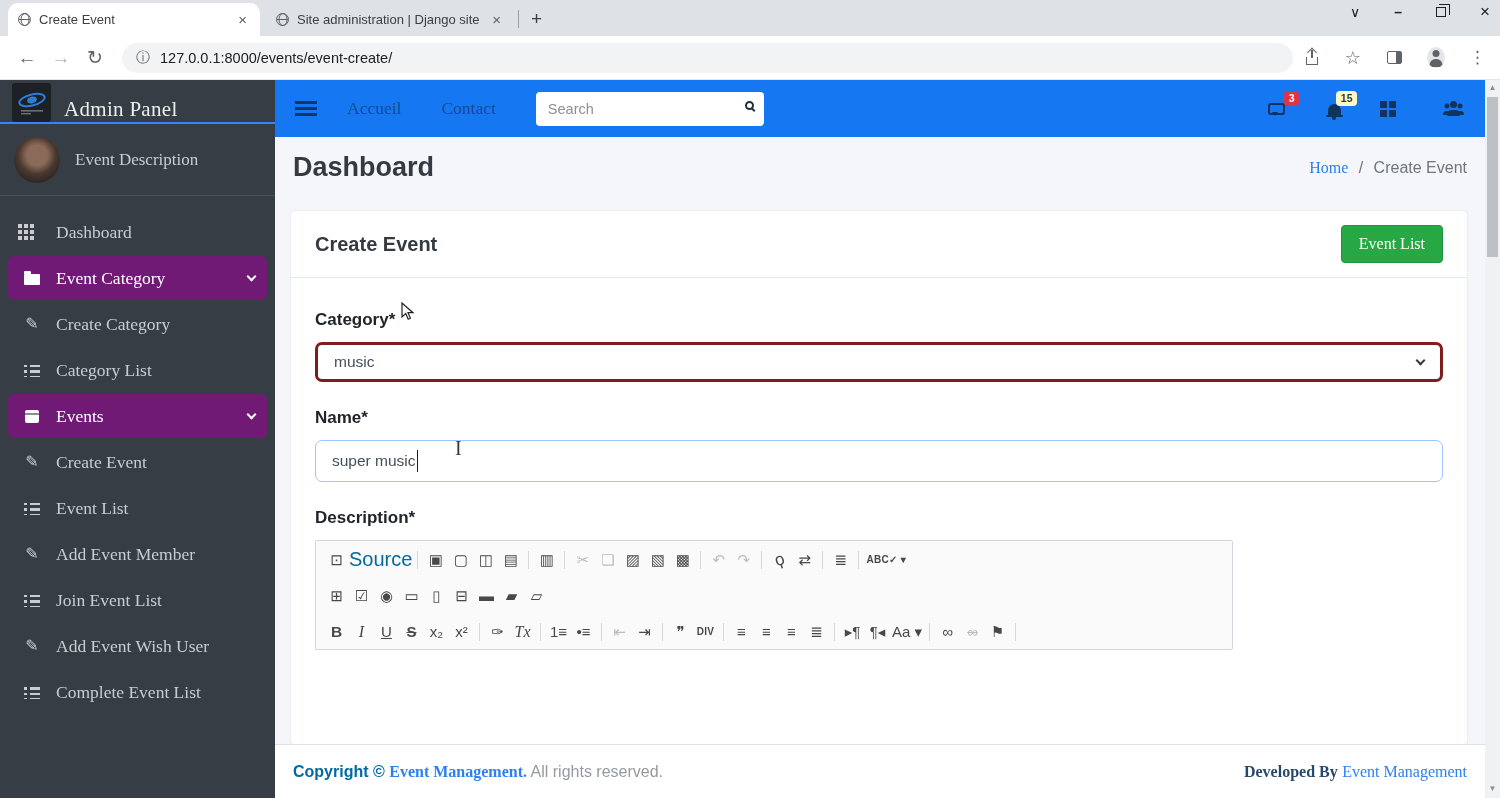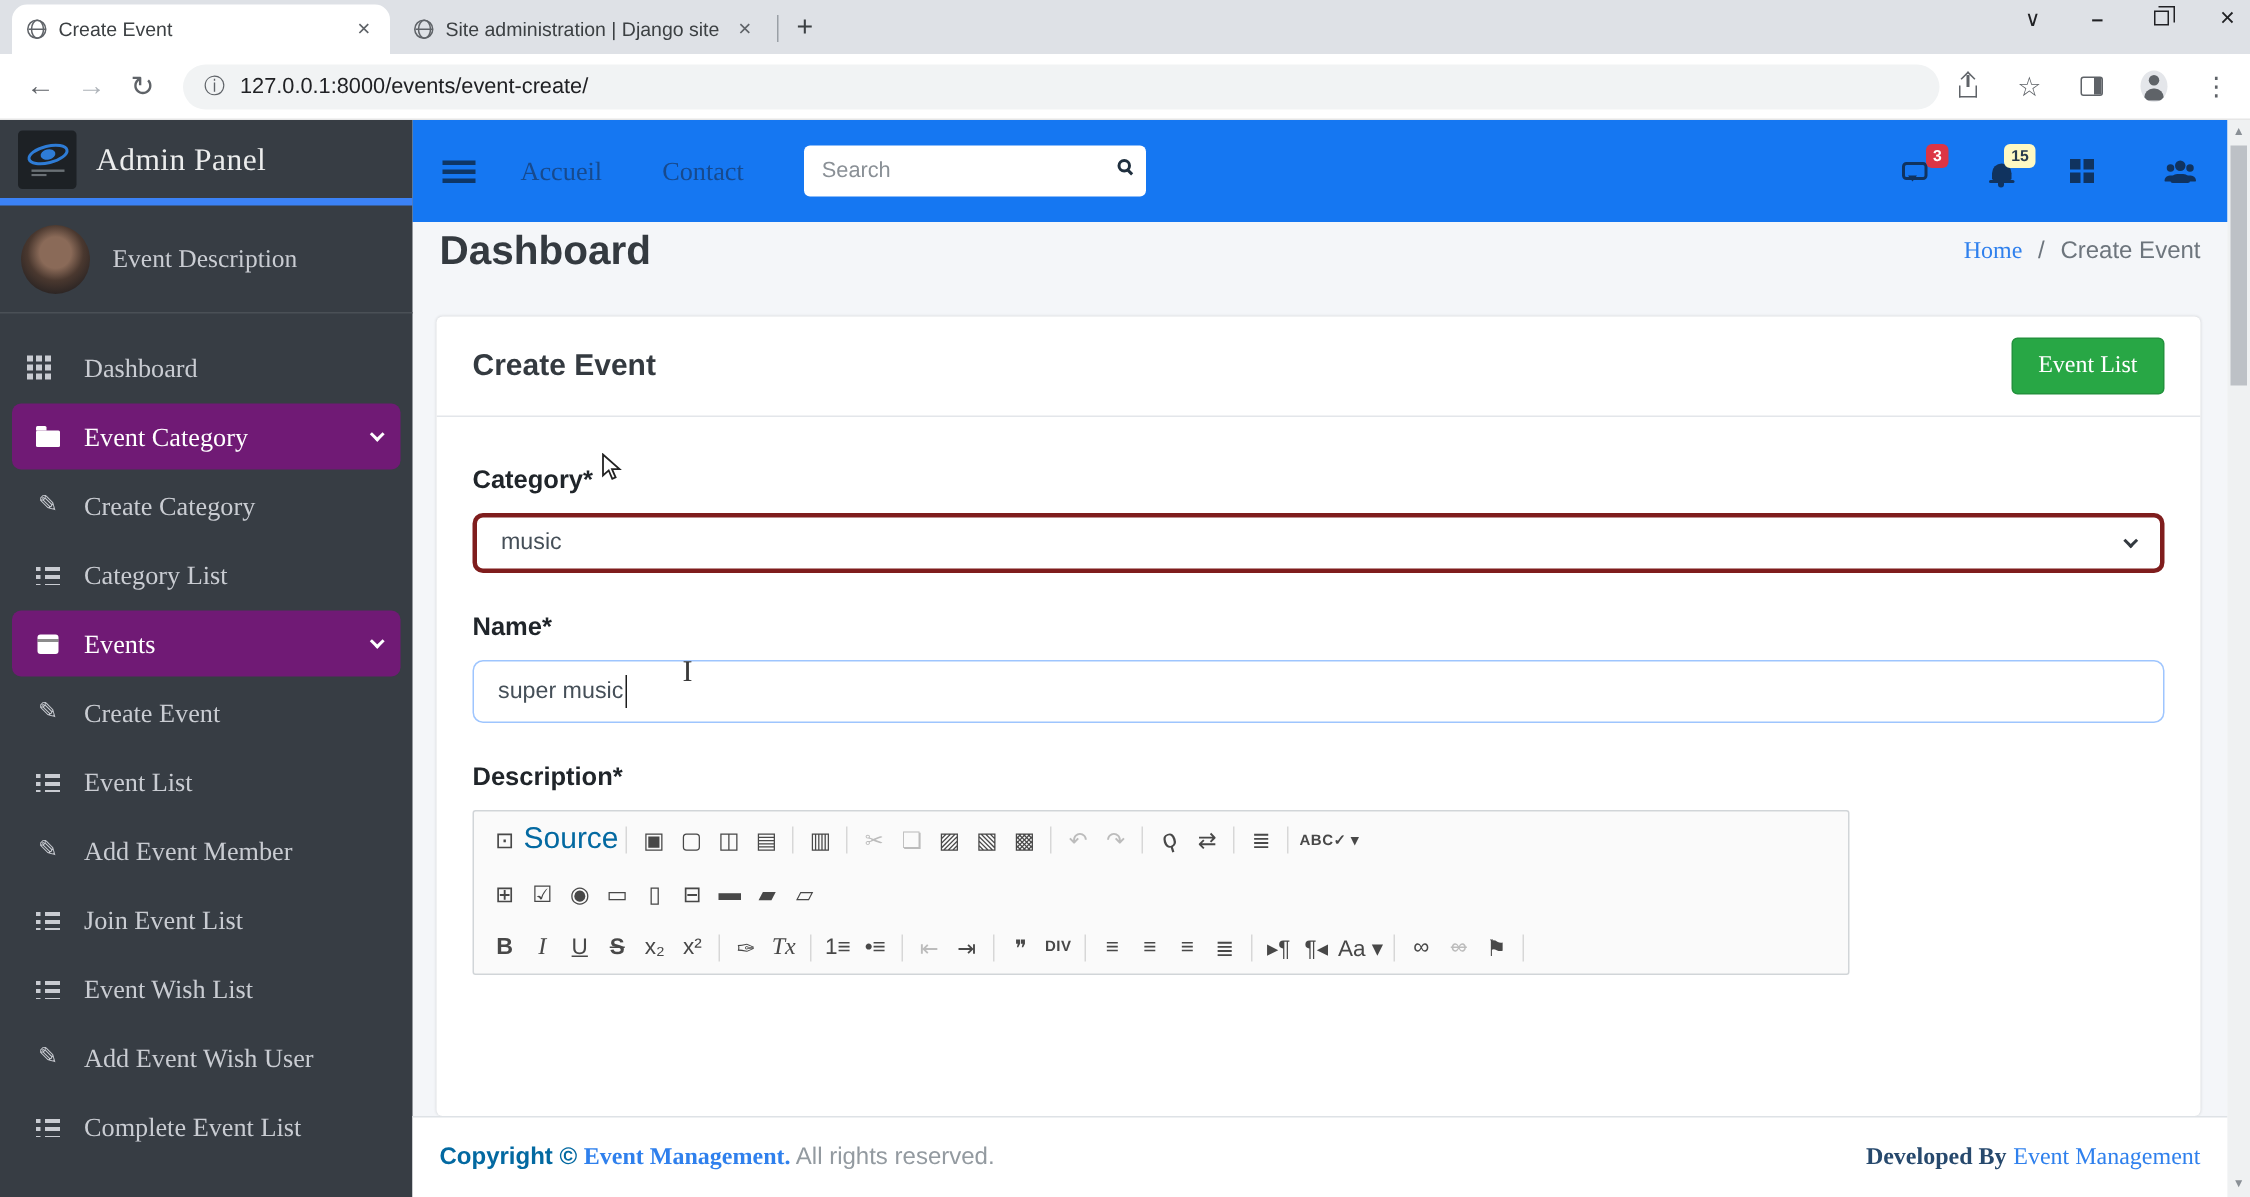--- a/index.html
+++ b/index.html
@@ -35,21 +35,21 @@
   .star { font-size:18px; }
   .ic-panel i { width:15px; height:13px; border:1.8px solid currentColor; border-radius:2px; position:relative; display:block; }
   .ic-panel i::after { content:''; position:absolute; top:0; bottom:0; right:0; width:5px; background:currentColor; }
   .ic-avatar i { width:21px; height:21px; border-radius:50%; background:#e4e6ea; position:relative; overflow:hidden; display:block; }
   .ic-avatar i::before { content:''; position:absolute; top:3px; left:50%; transform:translateX(-50%); width:7px; height:7px; border-radius:50%; background:#5f6368; }
   .ic-avatar i::after { content:''; position:absolute; top:12px; left:50%; transform:translateX(-50%); width:13px; height:8px; border-radius:6px 6px 0 0; background:#5f6368; }
   .dots { font-size:17px; }
 
   
   .sidebar { position:absolute; left:0; top:80px; bottom:0; width:275px; background:#373d44; color:#c9ccd2; z-index:10; }
-  .brand { height:57px; border-bottom:5px solid #3b82f6; display:flex; align-items:center; gap:13px; padding:0 12px; }
+  .brand { height:44px; border-bottom:2px solid #3b82f6; display:flex; align-items:flex-end; gap:13px; padding:0 12px; }
   .brand-logo { width:39px; height:39px; background:#1d2125; border-radius:3px; display:flex; align-items:center; justify-content:center; }
   .brand-text { font-family:"Liberation Serif",serif; font-size:21px; color:#eceded; letter-spacing:.3px; }
   .userpanel { height:72px; border-bottom:1px solid #4a5056; display:flex; align-items:center; gap:15px; padding:0 14px; }
   .avatar { width:46px; height:46px; border-radius:50%; background:radial-gradient(circle at 50% 40%, #8a6a58 0 29%, #4a382f 52%, #17181c 95%); flex:none; }
   .user-name { font-family:"Liberation Serif",serif; font-size:17px; color:#c9ccd2; }
   .nav { padding:12px 8px 0 8px; }
   .nav-item { display:flex; align-items:center; height:44px; padding:0 12px; margin:2px 0; border-radius:6px; font-family:"Liberation Serif",serif; font-size:17.5px; color:#c9ccd2; }
   .nav-item.active { background:#701a75; color:#fff; }
   .nav-item .nico { width:24px; margin-right:12px; display:flex; justify-content:center; align-items:center; height:18px; }
   .nav-item .chev { margin-left:auto; }
@@ -58,21 +58,21 @@
   .ic-grid i { display:block; width:4px; height:4px; background:currentColor; box-shadow:6px 0 0 currentColor,12px 0 0 currentColor,0 6px 0 currentColor,6px 6px 0 currentColor,12px 6px 0 currentColor,0 12px 0 currentColor,6px 12px 0 currentColor,12px 12px 0 currentColor; margin:-12px 12px 0 -12px; }
   .ic-folder i { display:block; width:16px; height:11px; background:currentColor; border-radius:1px; position:relative; margin-top:3px; }
   .ic-folder i::before { content:''; position:absolute; top:-3px; left:0; width:7px; height:3px; background:currentColor; border-radius:1px 1px 0 0; }
   .ic-cal i { display:block; width:14px; height:13px; background:currentColor; border-radius:2px; position:relative; margin-top:1px; }
   .ic-cal i::before { content:''; position:absolute; top:2.5px; left:0; right:0; height:2px; background:rgba(0,0,0,.45); }
   .ic-list i { display:block; width:16px; height:13px; position:relative; }
   .ic-list i::before { content:''; position:absolute; left:0; top:1px; bottom:0; width:3px; background:repeating-linear-gradient(to bottom, currentColor 0 2.5px, transparent 2.5px 5.5px); }
   .ic-list i::after { content:''; position:absolute; left:6px; top:1px; bottom:0; right:0; background:repeating-linear-gradient(to bottom, currentColor 0 2.5px, transparent 2.5px 5.5px); }
 
   
-  .topnav { position:absolute; left:275px; top:80px; right:15px; height:68px; background:#1577f2; display:flex; align-items:center; padding:0 20px; z-index:9; }
+  .topnav { position:absolute; left:275px; top:80px; right:15px; height:57px; background:#1577f2; display:flex; align-items:center; padding:0 20px; z-index:9; }
   .ic-burger { width:24px; height:18px; display:flex; align-items:center; margin-right:28px; color:#0e3666; }
   .ic-burger i { display:block; width:22px; height:3px; background:currentColor; box-shadow:0 -6px 0 currentColor, 0 6px 0 currentColor; }
   .topnav .navlink { font-family:"Liberation Serif",serif; font-size:17.5px; color:#174a8e; margin-right:40px; }
   .searchbox { position:relative; width:228px; height:34px; }
   .searchbox input { width:100%; height:100%; border:none; border-radius:4px; padding:0 36px 0 12px; font-size:14.5px; color:#333; outline:none; background:#fff; }
   .searchbox input::placeholder { color:#8a9096; }
   .mag { width:9px; height:9px; border:2px solid #20303f; border-radius:50%; position:relative; display:inline-block; }
   .mag::after { content:''; position:absolute; width:2px; height:5px; background:#20303f; right:-2px; bottom:-4px; transform:rotate(-45deg); }
   .search-btn { position:absolute; right:10px; top:9px; }
   .topicons { margin-left:auto; display:flex; align-items:center; gap:40px; color:#10335f; }
@@ -262,26 +262,20 @@
         <span class="nico gl">✎</span>
         <span>Add Event Member</span>
       </div>
       <div class="nav-item">
         <span class="nico ic-list">
           <i></i>
         </span>
         <span>Join Event List</span>
       </div>
       <div class="nav-item">
-        <span class="nico ic-list">
-          <i></i>
-        </span>
-        <span>Event Wish List</span>
-      </div>
-      <div class="nav-item">
         <span class="nico gl">✎</span>
         <span>Add Event Wish User</span>
       </div>
       <div class="nav-item">
         <span class="nico ic-list">
           <i></i>
         </span>
         <span>Complete Event List</span>
       </div>
     </div>

